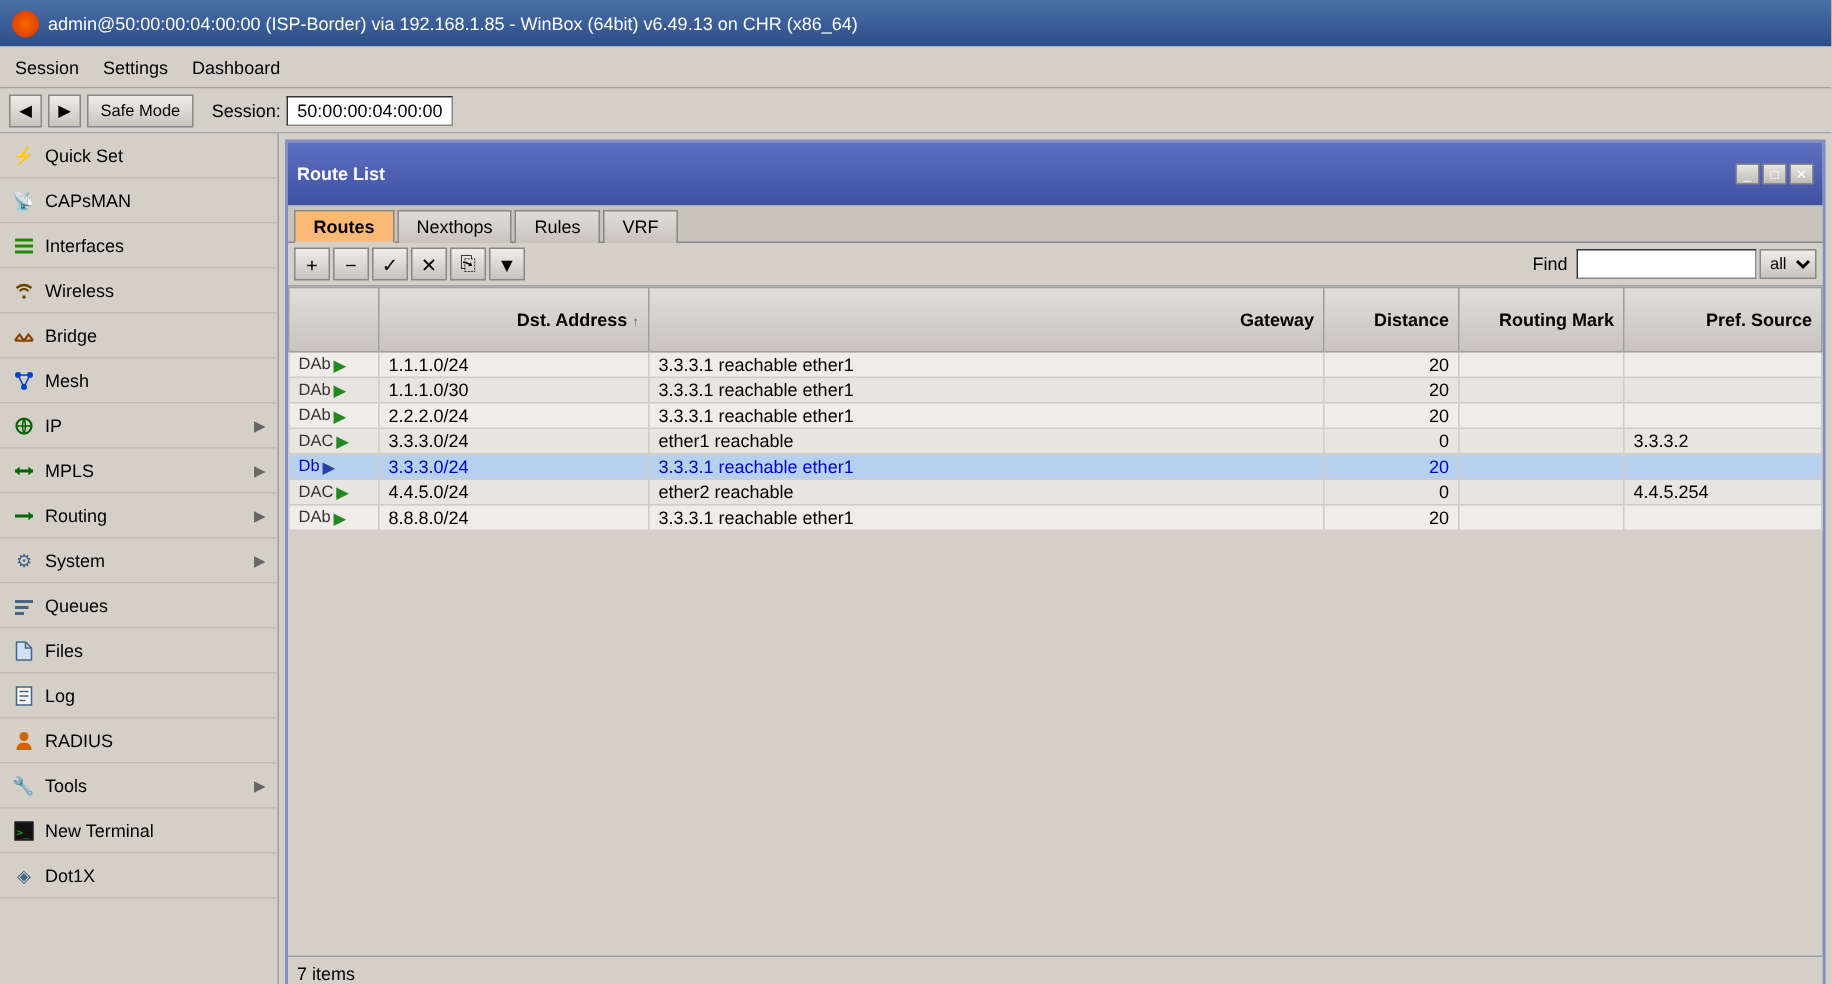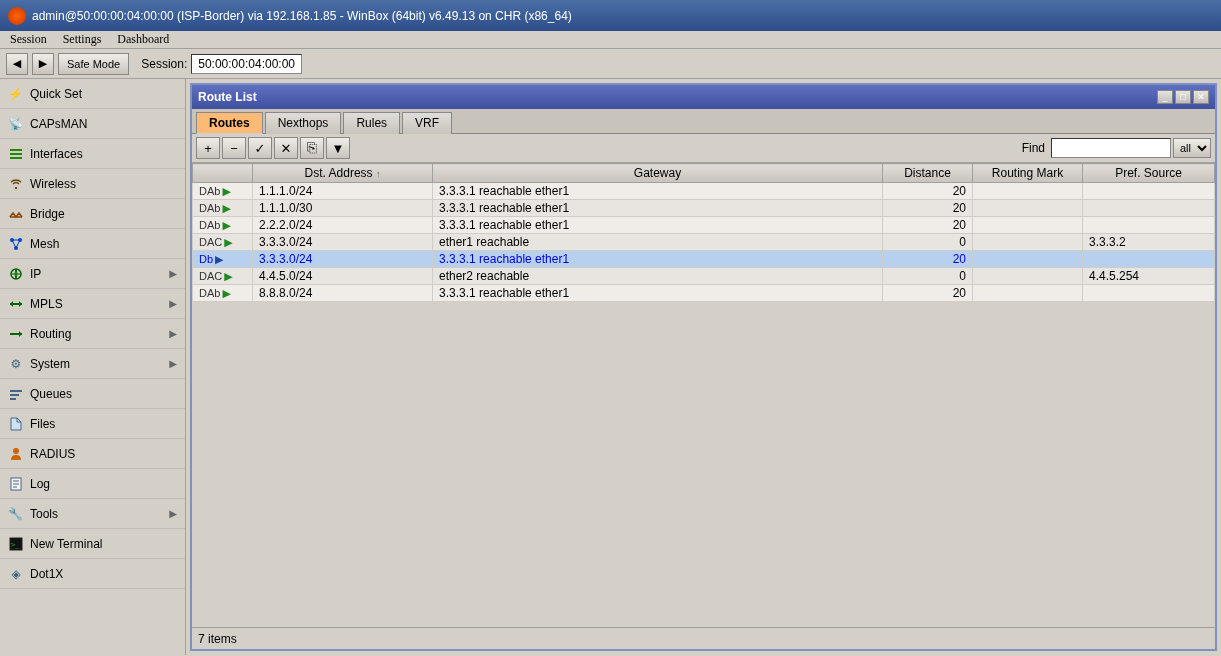--- a/index.html
+++ b/index.html
@@ -23,23 +23,22 @@
     }
     .title-bar-text { font-size: 12px; font-weight: normal; }
 
     
     .menu-bar {
       background: #d4d0c8;
       padding: 2px 4px;
       display: flex;
       align-items: center;
       gap: 4px;
-      height: 18px;
+      height: 28px;
       border-bottom: 1px solid #a0a0a0;
-      font-family: Liberation Serif, serif;
     }
     .menu-item { padding: 1px 6px; cursor: pointer; font-size: 12px; }
 
     
     .toolbar {
       background: #d4d0c8;
       padding: 3px 6px;
       display: flex;
       align-items: center;
       gap: 4px;
@@ -118,21 +117,21 @@
       border: 2px solid #8090c0;
       position: absolute;
       top: 4px;
       left: 4px;
       right: 4px;
       bottom: 4px;
     }
     .window-titlebar {
       background: linear-gradient(to bottom, #6070c0, #4050a0);
       color: white;
-      padding: 3px 6px;
+      padding: 21px 6px;
       display: flex;
       align-items: center;
       justify-content: space-between;
       height: 24px;
     }
     .window-title { font-size: 12px; font-weight: bold; }
     .window-controls { display: flex; gap: 2px; }
     .window-ctrl-btn {
       width: 16px; height: 14px;
       background: linear-gradient(to bottom, #e8e4e0, #c0bcb8);
@@ -203,23 +202,23 @@
 
     
     .route-table {
       width: 100%;
       border-collapse: collapse;
       font-size: 12px;
     }
     .route-table th {
       background: linear-gradient(to bottom, #e0dcd8, #c8c4bc);
       border: 1px solid #a0a0a0;
-      padding: 2px 6px;
-      text-align: center;
-      font-weight: normal;
+      padding: 14px 6px;
+      text-align: right;
+      font-weight: bold;
       white-space: nowrap;
       position: relative;
     }
     .route-table th .sort-arrow { color: #666; font-size: 9px; }
     .route-table td {
       border: 1px solid #d0ccc8;
       padding: 1px 6px;
       white-space: nowrap;
     }
     .route-table tr:nth-child(even) td { background: #e8e4e0; }
@@ -394,38 +393,38 @@
     <div class="sidebar-item">
       <span class="sidebar-icon icon-files">
         <svg width="14" height="14" viewBox="0 0 14 14">
             <path d="M2,1 L2,13 L12,13 L12,5 L8,1 Z" stroke="#446688" stroke-width="1" fill="#d0e0f0"></path>
             <path d="M8,1 L8,5 L12,5" stroke="#446688" stroke-width="1" fill="none"></path>
           </svg>
       </span>
       <span class="sidebar-label">Files</span>
     </div>
     <div class="sidebar-item">
-      <span class="sidebar-icon icon-radius">
-        <svg width="14" height="14" viewBox="0 0 14 14">
-            <circle cx="7" cy="4" r="3" fill="#cc6600"></circle>
-            <path d="M2,13 Q2,8 7,8 Q12,8 12,13" fill="#cc6600"></path>
-          </svg>
-      </span>
-      <span class="sidebar-label">RADIUS</span>
-    </div>
-    <div class="sidebar-item">
       <span class="sidebar-icon icon-log">
         <svg width="14" height="14" viewBox="0 0 14 14">
             <rect x="2" y="1" width="10" height="12" stroke="#446688" stroke-width="1" fill="#f8f4f0"></rect>
             <line x1="4" y1="4" x2="10" y2="4" stroke="#446688" stroke-width="1"></line>
             <line x1="4" y1="7" x2="10" y2="7" stroke="#446688" stroke-width="1"></line>
             <line x1="4" y1="10" x2="8" y2="10" stroke="#446688" stroke-width="1"></line>
           </svg>
       </span>
       <span class="sidebar-label">Log</span>
+    </div>
+    <div class="sidebar-item">
+      <span class="sidebar-icon icon-radius">
+        <svg width="14" height="14" viewBox="0 0 14 14">
+            <circle cx="7" cy="4" r="3" fill="#cc6600"></circle>
+            <path d="M2,13 Q2,8 7,8 Q12,8 12,13" fill="#cc6600"></path>
+          </svg>
+      </span>
+      <span class="sidebar-label">RADIUS</span>
     </div>
     <div class="sidebar-item">
       <span class="sidebar-icon icon-tools">🔧</span>
       <span class="sidebar-label">Tools</span>
       <span class="sidebar-arrow">▶</span>
     </div>
     <div class="sidebar-item">
       <span class="sidebar-icon icon-terminal">
         <svg width="14" height="14" viewBox="0 0 14 14">
             <rect x="1" y="1" width="12" height="12" stroke="#222" stroke-width="1" fill="#111"></rect>

